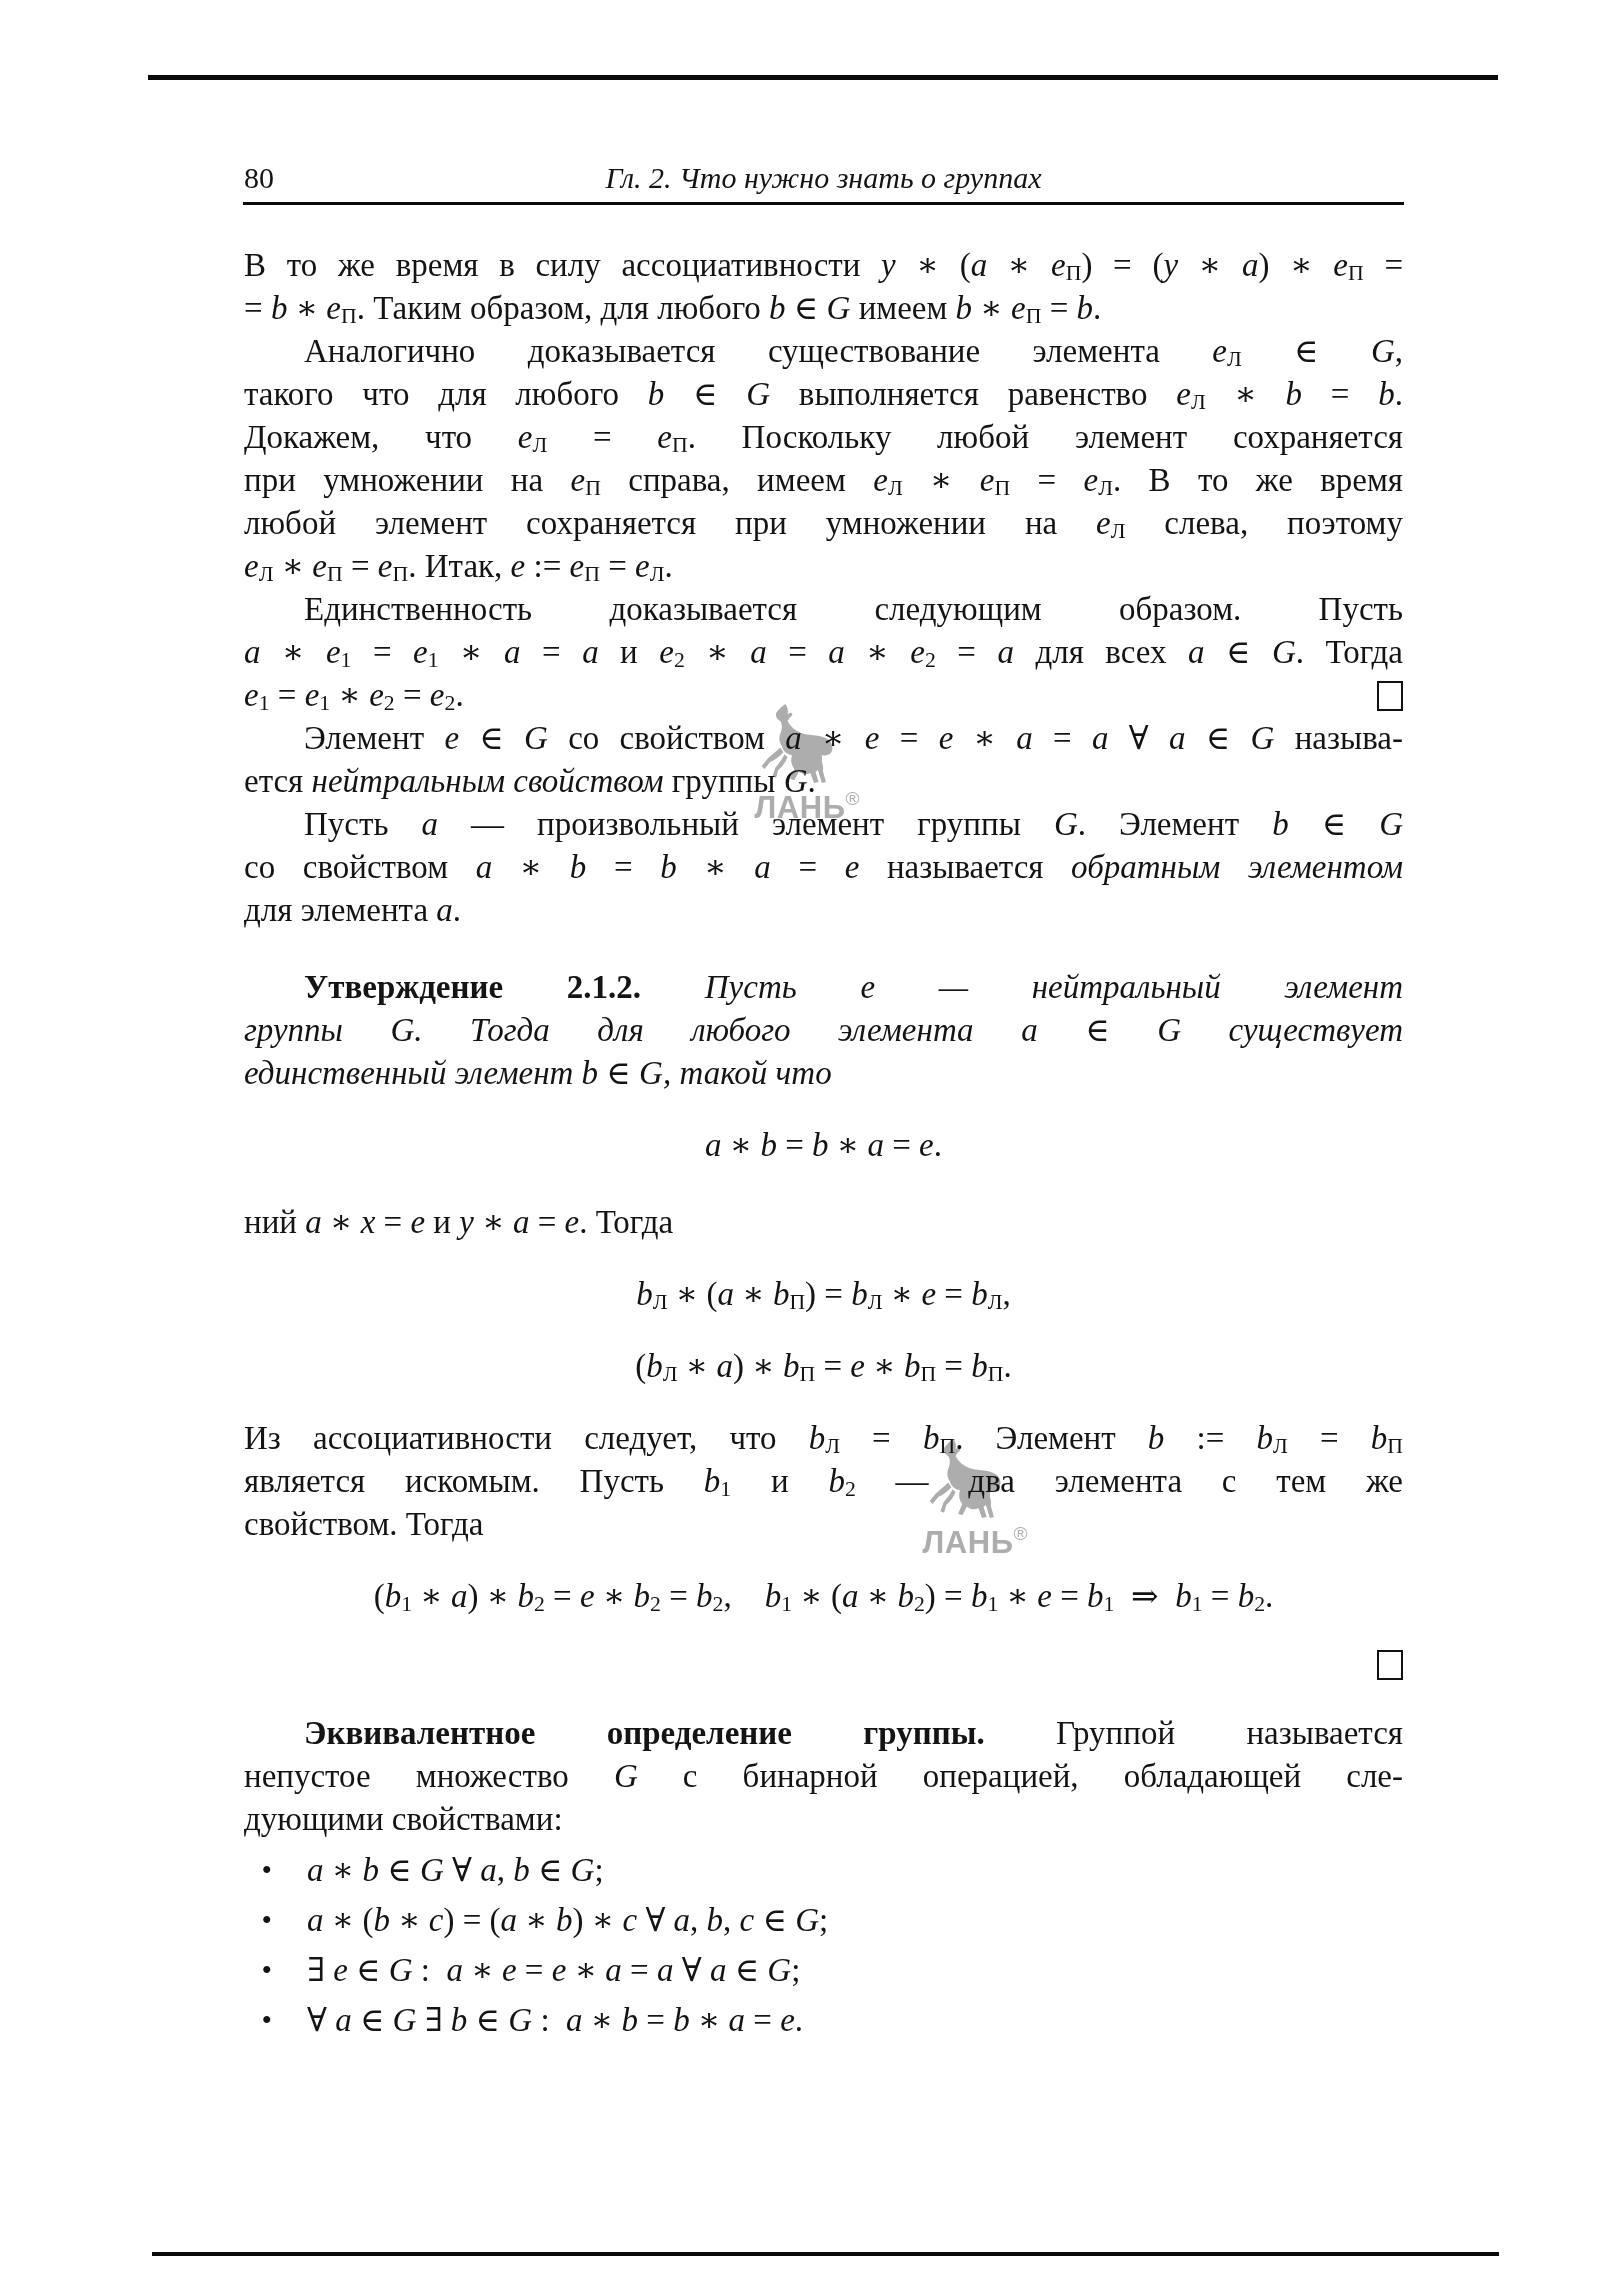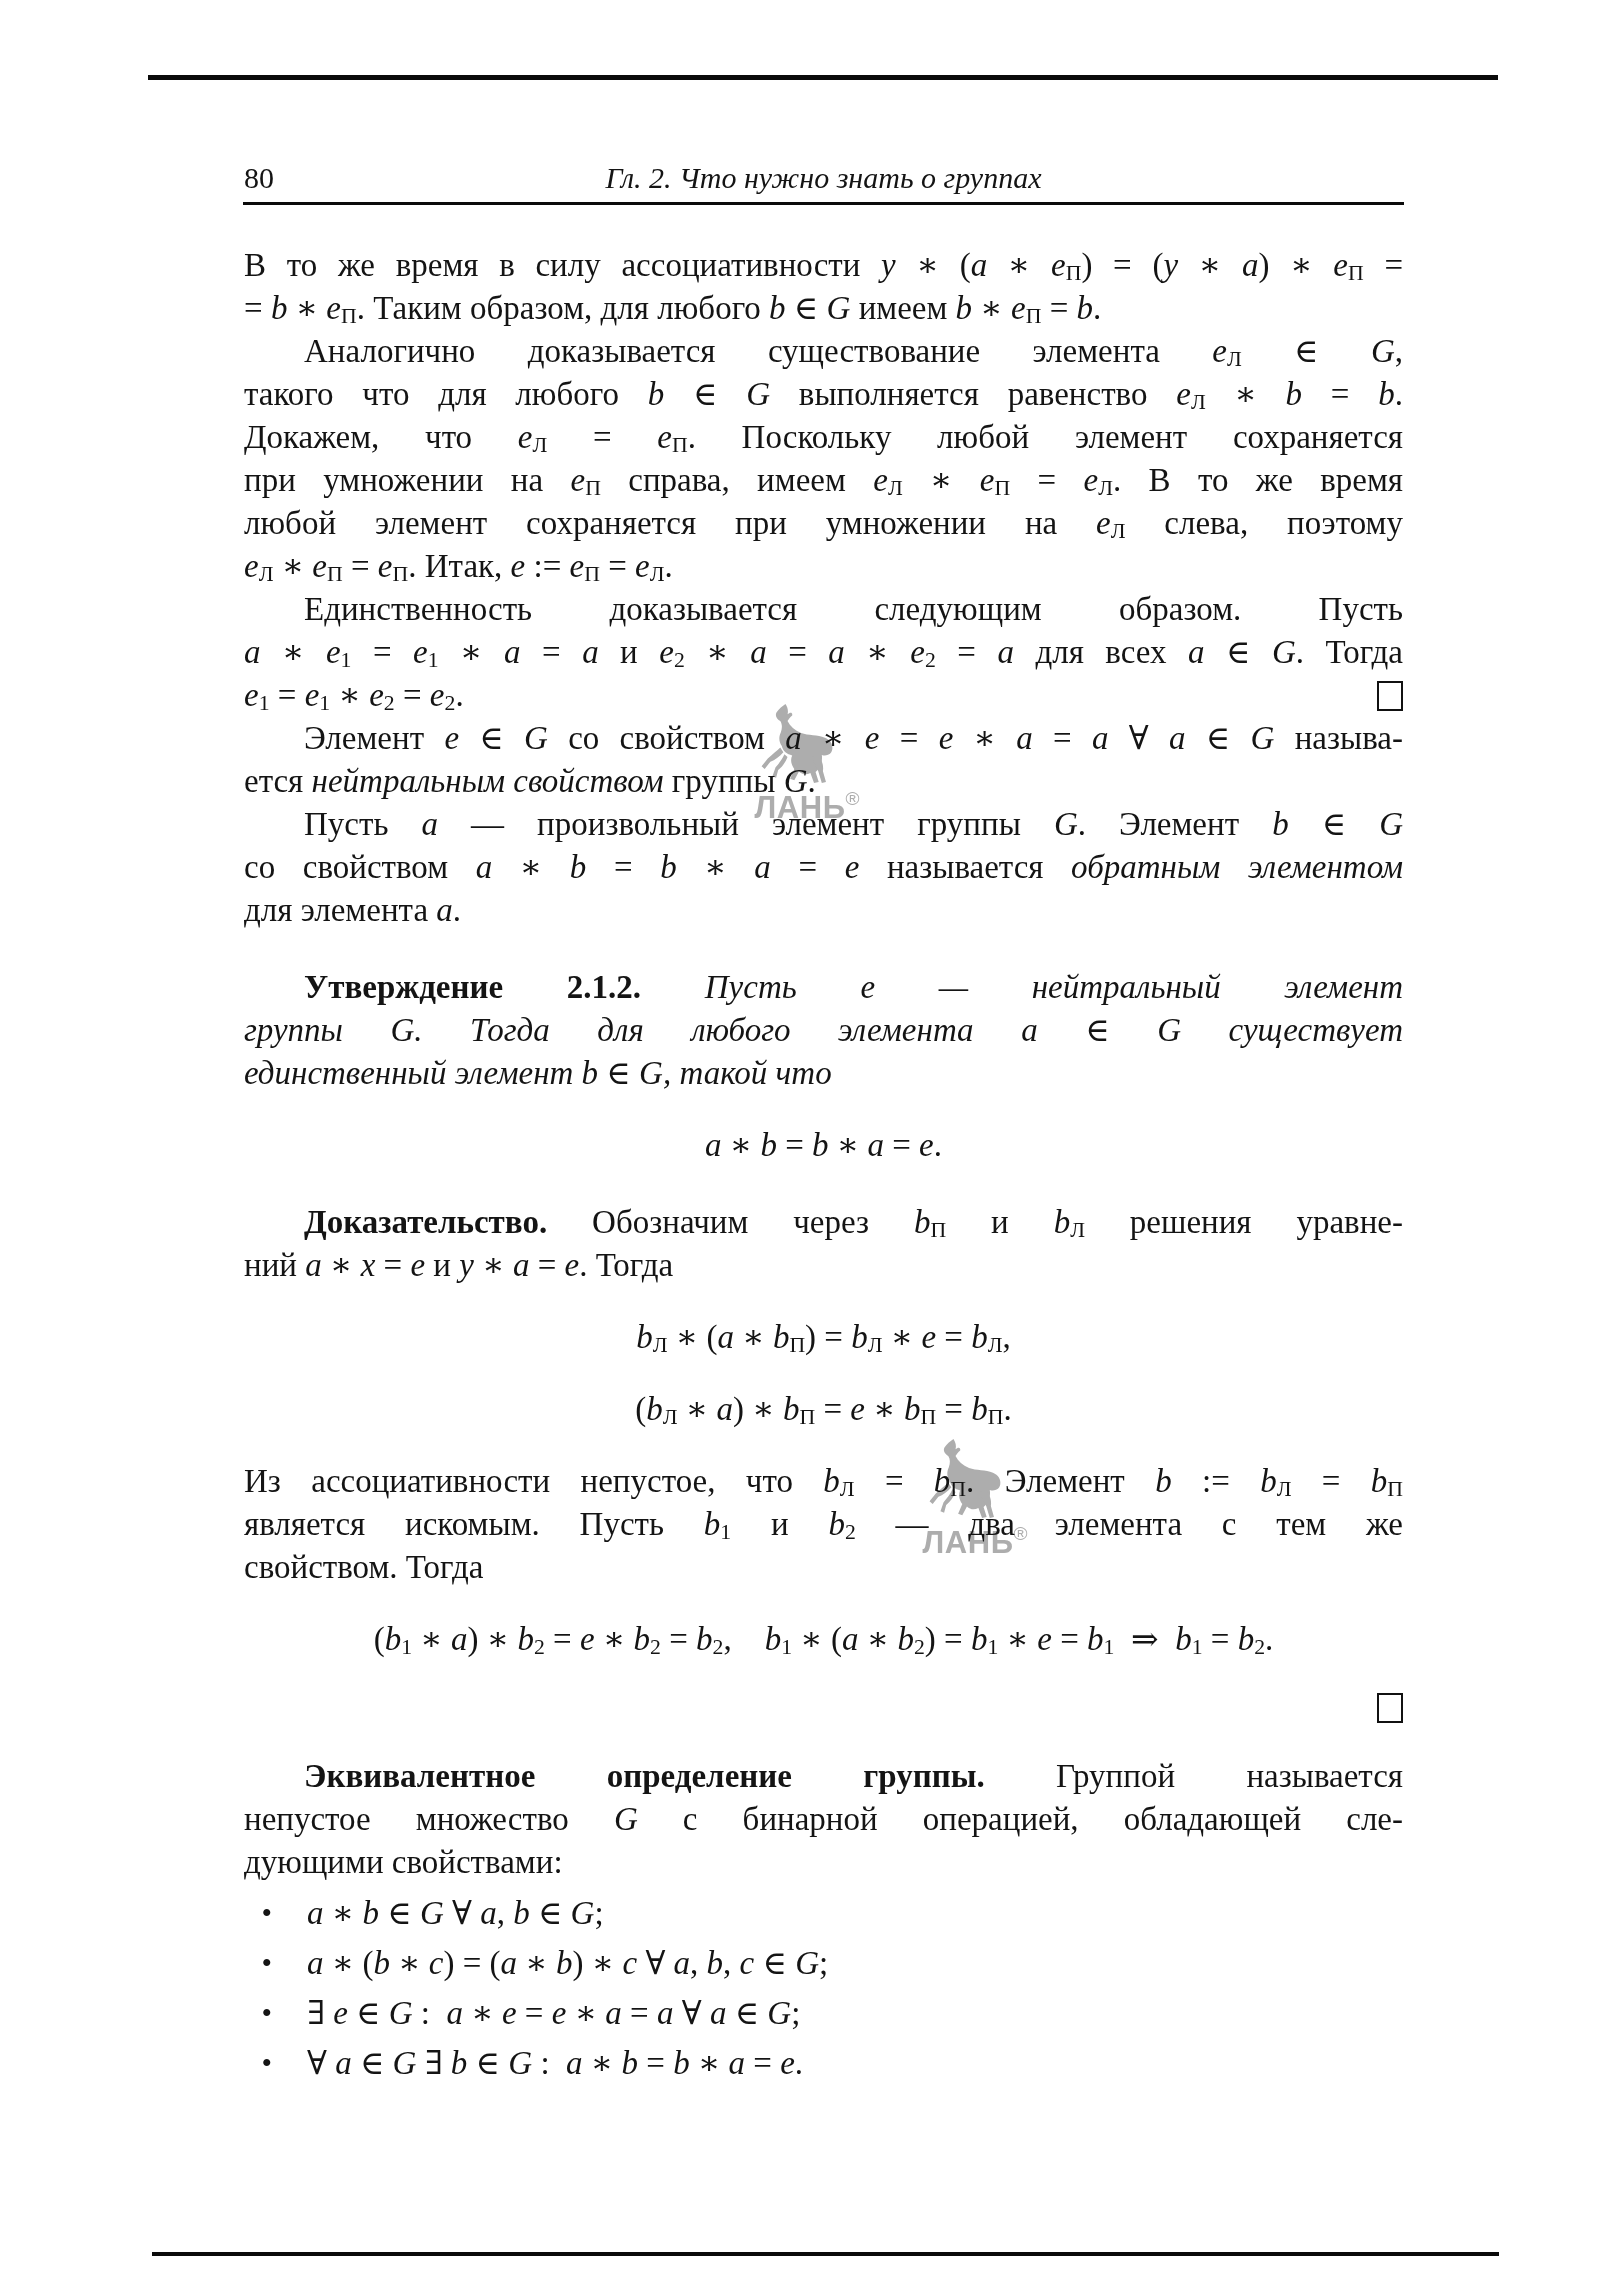--- a/index.html
+++ b/index.html
@@ -108,27 +108,26 @@
       <div class="line just"><span>со свойством </span><span class="it">a</span><span> ∗ </span><span class="it">b</span><span> = </span><span class="it">b</span><span> ∗ </span><span class="it">a</span><span> = </span><span class="it">e</span><span> называется </span><span class="it">обратным элементом</span></div>
       <div class="line"><span>для элемента </span><span class="it">a</span><span>.</span></div>
     </div>
     <div class="blk blk-psect">
       <div class="line just ind"><span class="bf">Утверждение 2.1.2.</span><span> </span><span class="it">Пусть </span><span class="it">e</span><span class="it"> — нейтральный элемент</span></div>
       <div class="line just"><span class="it">группы </span><span class="it">G</span><span class="it">. Тогда для любого элемента </span><span class="it">a</span><span class="it"> ∈ </span><span class="it">G</span><span class="it"> существует</span></div>
       <div class="line"><span class="it">единственный элемент </span><span class="it">b</span><span class="it"> ∈ </span><span class="it">G</span><span class="it">, такой что</span></div>
     </div>
     <div class="blk blk-eq"><span class="it">a</span><span> ∗ </span><span class="it">b</span><span> = </span><span class="it">b</span><span> ∗ </span><span class="it">a</span><span> = </span><span class="it">e</span><span>.</span></div>
     <div class="blk blk-psect">
-      <div class="line just ind"><span class="bf">Доказательство.</span><span> Обозначим через </span><span class="it">b</span><sub class="sb">П</sub><span> и </span><span class="it">b</span><sub class="sb">Л</sub><span> решения уравне-</span></div>
       <div class="line"><span>ний </span><span class="it">a</span><span> ∗ </span><span class="it">x</span><span> = </span><span class="it">e</span><span> и </span><span class="it">y</span><span> ∗ </span><span class="it">a</span><span> = </span><span class="it">e</span><span>. Тогда</span></div>
     </div>
     <div class="blk blk-eq"><span class="it">b</span><sub class="sb">Л</sub><span> ∗ (</span><span class="it">a</span><span> ∗ </span><span class="it">b</span><sub class="sb">П</sub><span>) = </span><span class="it">b</span><sub class="sb">Л</sub><span> ∗ </span><span class="it">e</span><span> = </span><span class="it">b</span><sub class="sb">Л</sub><span>,</span></div>
     <div class="blk blk-eq"><span>(</span><span class="it">b</span><sub class="sb">Л</sub><span> ∗ </span><span class="it">a</span><span>) ∗ </span><span class="it">b</span><sub class="sb">П</sub><span> = </span><span class="it">e</span><span> ∗ </span><span class="it">b</span><sub class="sb">П</sub><span> = </span><span class="it">b</span><sub class="sb">П</sub><span>.</span></div>
     <div class="blk blk-p">
-      <div class="line just"><span>Из ассоциативности непустое, что </span><span class="it">b</span><sub class="sb">Л</sub><span> = </span><span class="it">b</span><sub class="sb">П</sub><span>. Элемент </span><span class="it">b</span><span> := </span><span class="it">b</span><sub class="sb">Л</sub><span> = </span><span class="it">b</span><sub class="sb">П</sub></div>
+      <div class="line just"><span>Из ассоциативности следует, что </span><span class="it">b</span><sub class="sb">Л</sub><span> = </span><span class="it">b</span><sub class="sb">П</sub><span>. Элемент </span><span class="it">b</span><span> := </span><span class="it">b</span><sub class="sb">Л</sub><span> = </span><span class="it">b</span><sub class="sb">П</sub></div>
       <div class="line just"><span>является искомым. Пусть </span><span class="it">b</span><sub class="sb">1</sub><span> и </span><span class="it">b</span><sub class="sb">2</sub><span> — два элемента с тем же</span></div>
       <div class="line"><span>свойством. Тогда</span></div>
     </div>
     <div class="blk blk-eq"><span>(</span><span class="it">b</span><sub class="sb">1</sub><span> ∗ </span><span class="it">a</span><span>) ∗ </span><span class="it">b</span><sub class="sb">2</sub><span> = </span><span class="it">e</span><span> ∗ </span><span class="it">b</span><sub class="sb">2</sub><span> = </span><span class="it">b</span><sub class="sb">2</sub><span>, </span><span class="it">b</span><sub class="sb">1</sub><span> ∗ (</span><span class="it">a</span><span> ∗ </span><span class="it">b</span><sub class="sb">2</sub><span>) = </span><span class="it">b</span><sub class="sb">1</sub><span> ∗ </span><span class="it">e</span><span> = </span><span class="it">b</span><sub class="sb">1</sub><span> ⇒ </span><span class="it">b</span><sub class="sb">1</sub><span> = </span><span class="it">b</span><sub class="sb">2</sub><span>.</span></div>
     <div class="blk blk-qedline"><span class="qed"></span></div>
     <div class="blk blk-psect">
       <div class="line just ind"><span class="bf">Эквивалентное определение группы.</span><span> Группой называется</span></div>
       <div class="line just"><span>непустое множество </span><span class="it">G</span><span> с бинарной операцией, обладающей сле-</span></div>
       <div class="line"><span>дующими свойствами:</span></div>
     </div>

